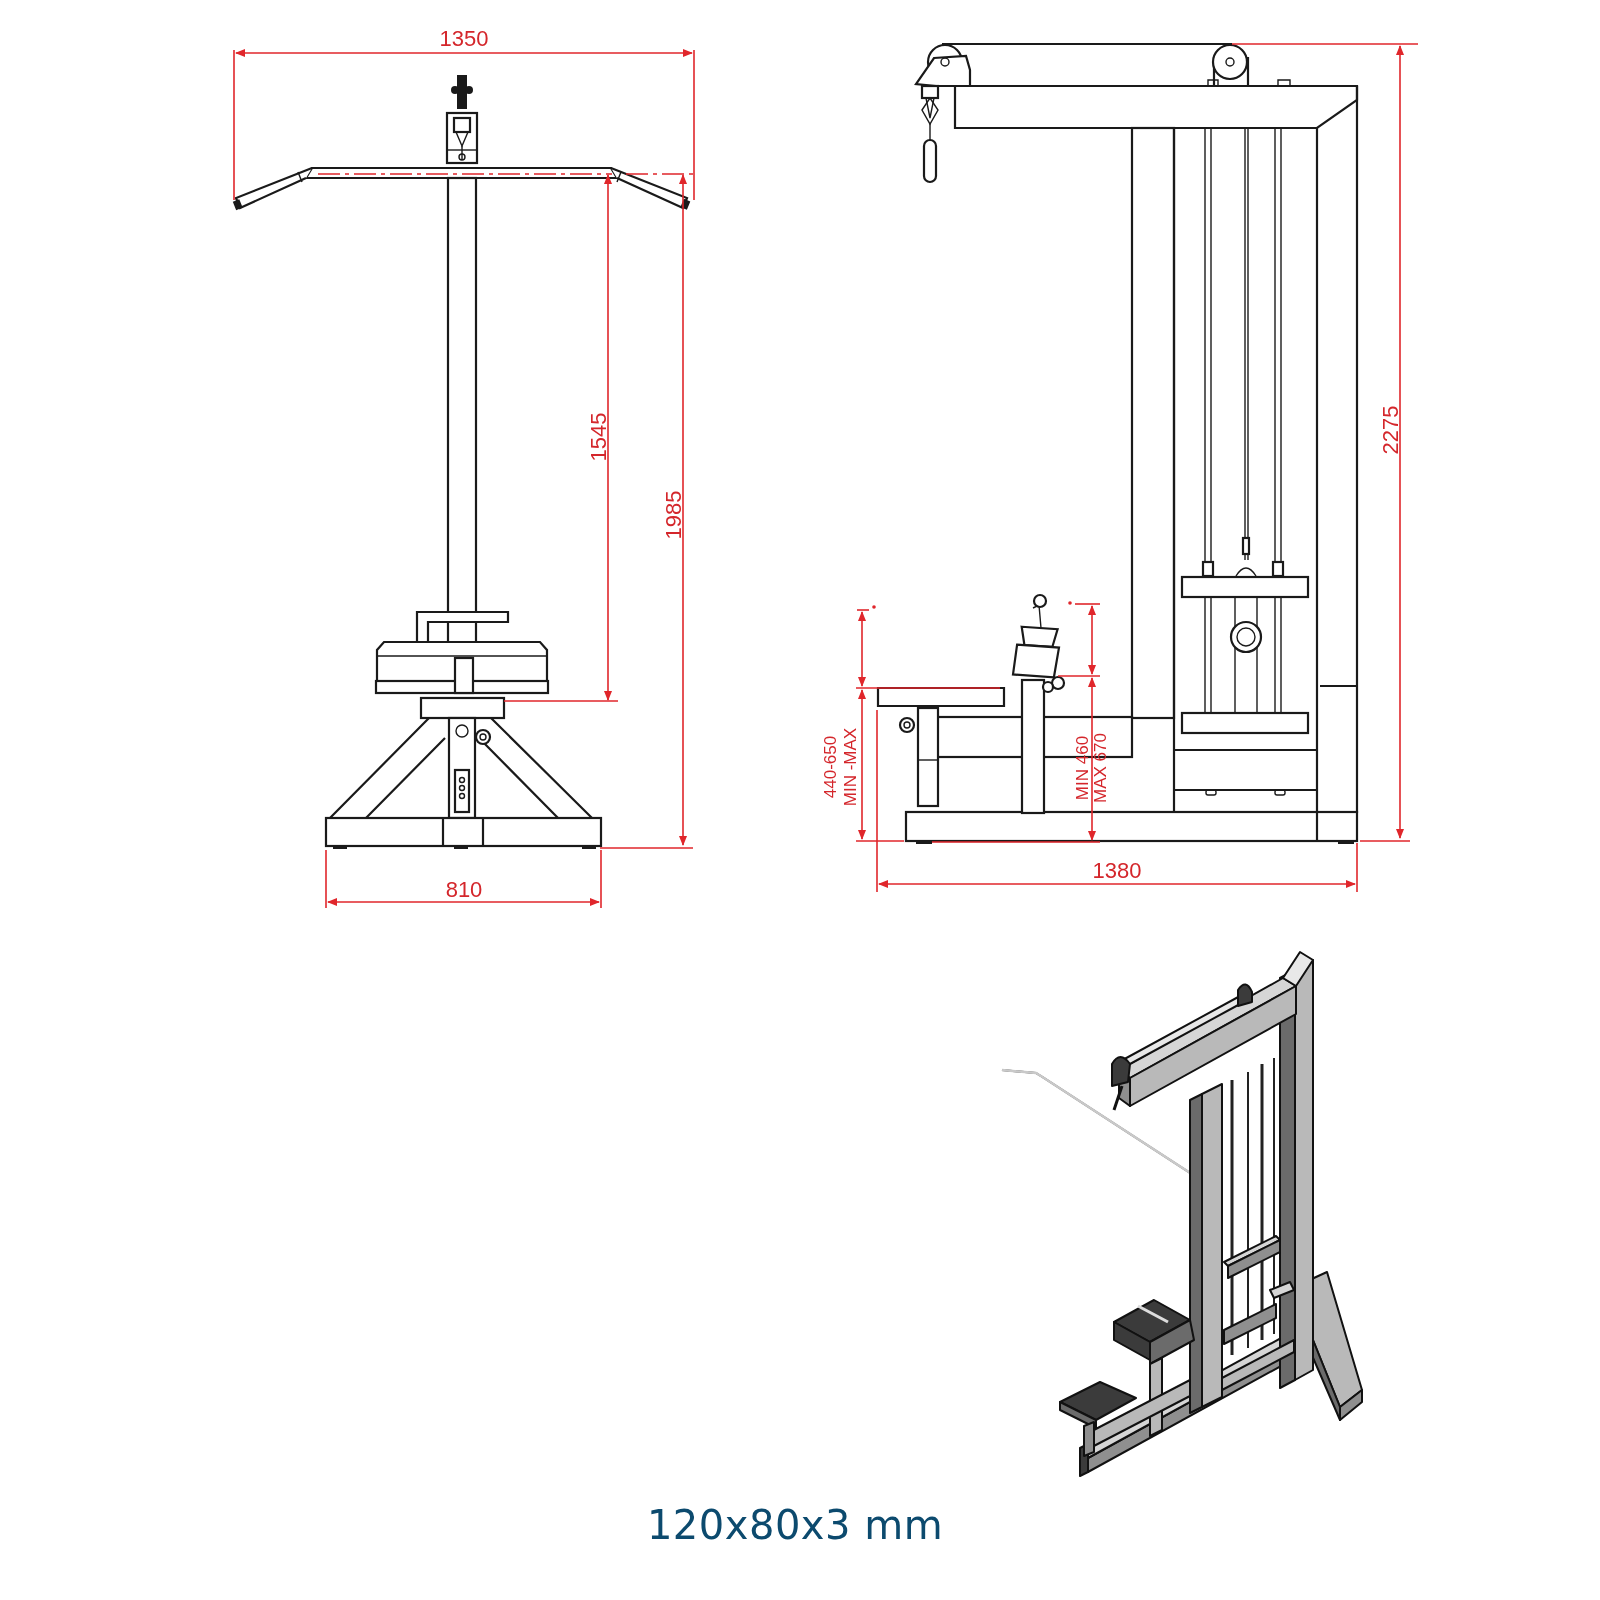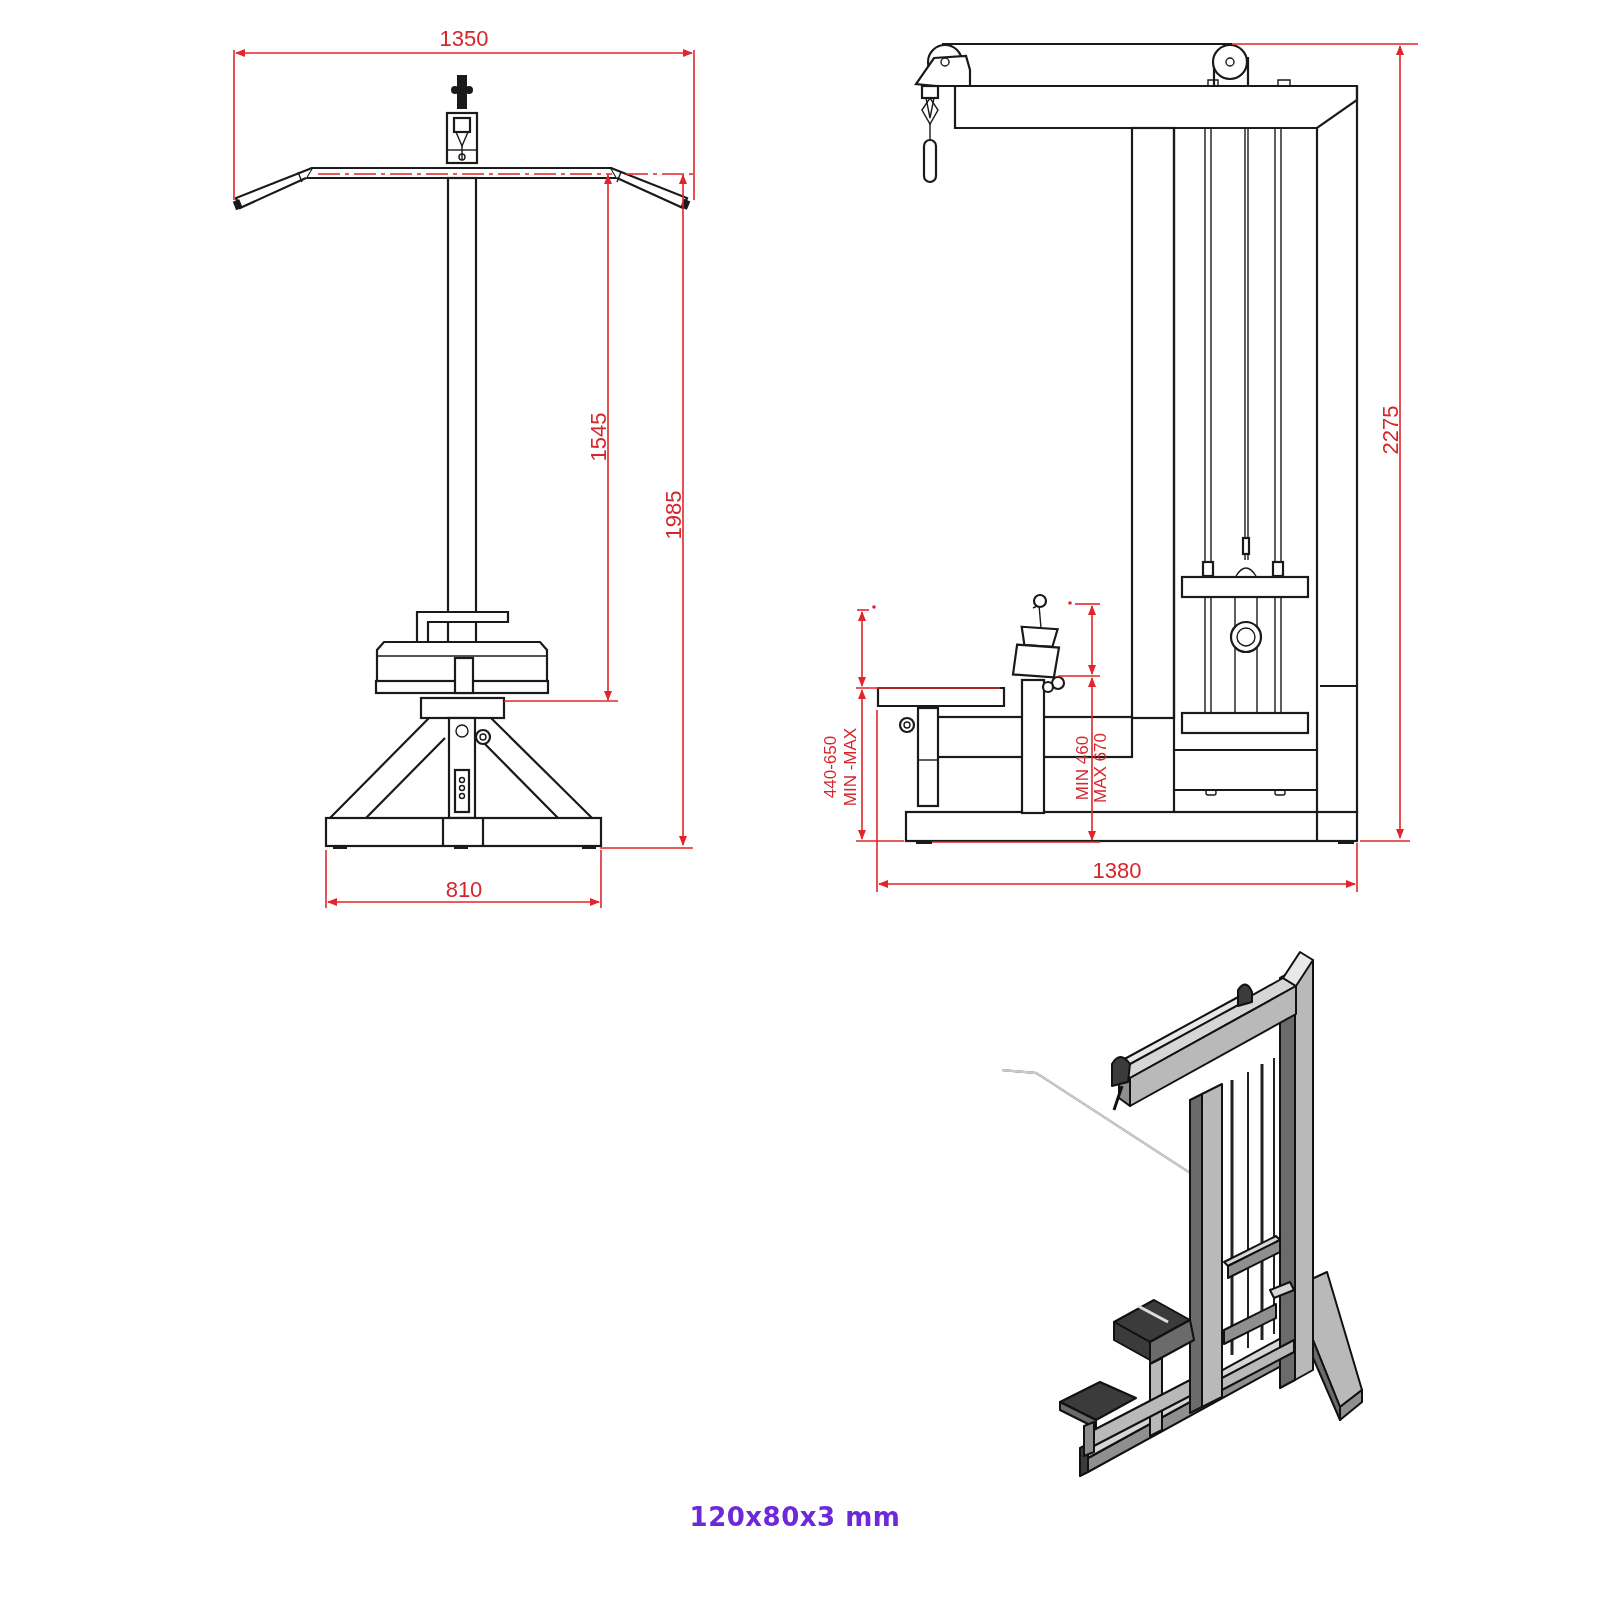--- a/index.html
+++ b/index.html
@@ -6,21 +6,21 @@
   body { width: 1600px; height: 1600px; position: relative; overflow: hidden; font-family: "Liberation Sans", sans-serif; }
   svg { position: absolute; left: 0; top: 0; }
   .ln { stroke: #1a1a1a; stroke-width: 2.2; fill: none; }
   .lnf { stroke: #1a1a1a; stroke-width: 2.2; fill: #ffffff; }
   .thin { stroke: #1a1a1a; stroke-width: 1.4; fill: none; }
   .dim { stroke: #e0262b; stroke-width: 1.6; fill: none; }
   .dash { stroke: #e0262b; stroke-width: 1.6; fill: none; stroke-dasharray: 22 5 4 5; }
   .arrow { fill: #e0262b; stroke: none; }
   .dimtxt { fill: #d4262b; font-family: "Liberation Sans", sans-serif; font-size: 22px; }
   .dimtxt-sm { fill: #d4262b; font-family: "Liberation Sans", sans-serif; font-size: 17px; }
-  .caption { position: absolute; left: 0; top: 1502px; width: 1600px; text-align: center; font-family: "DejaVu Sans", sans-serif; font-weight: 700; font-size: 26px; color: #6d28d9; letter-spacing: 0.5px; }
+  .caption { position: absolute; left: 0; top: 1502px; width: 1600px; text-align: center; font-family: "DejaVu Sans", sans-serif; font-weight: 400; font-size: 40px; color: #0c4a6e; letter-spacing: 0.5px; }
   .caption span { display: inline-block; margin-left: -10px; }
   .g1 { fill: #b9b9b9; } .g2 { fill: #8f8f8f; } .g3 { fill: #6b6b6b; } .g4 { fill: #d6d6d6; } .g5 { fill: #3b3b3b; } .g6 { fill: #e8e8e8; }
   .iso { stroke: #111; stroke-width: 2; stroke-linejoin: round; }
 </style>
 </head>
 <body>
 
 <svg width="1600" height="1600" viewBox="0 0 1600 1600">
   <defs>
     <marker id="ah" viewBox="0 0 10 10" refX="9" refY="5" markerWidth="14" markerHeight="10" orient="auto-start-reverse" markerUnits="userSpaceOnUse">

